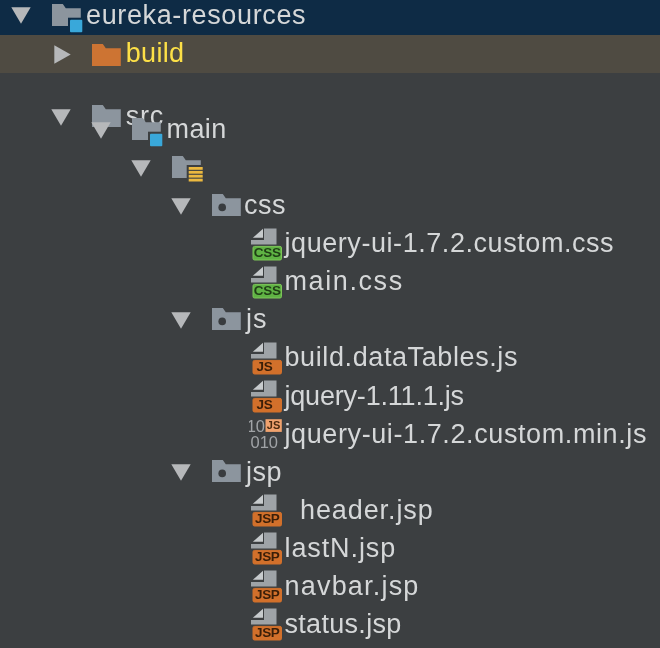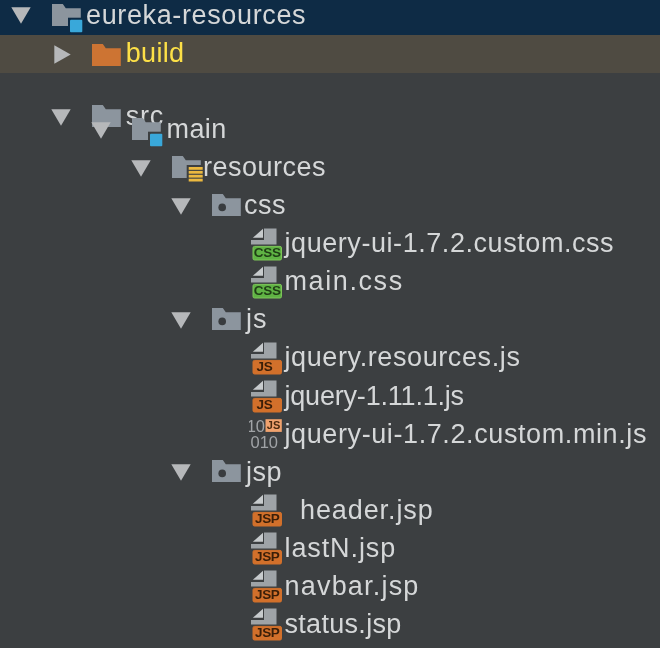--- a/index.html
+++ b/index.html
@@ -50,21 +50,20 @@
       <polygon points="0.3,0.3 19.7,0.3 10,16.7" fill="#b6b8ba"></polygon>
     </svg>
 <svg style="position:absolute;left:171.5px;top:6.63px" width="33" height="30" viewBox="0 0 33 30">
       <path d="M0 22 L0 0 L10.8 0 L13.8 4.3 L28.8 4.3 L28.8 22 Z" fill="#8c959e"></path>
       <rect x="14.7" y="9" width="17" height="18.5" fill="#3c3f41"></rect>
       <rect x="16.7" y="11.0" width="14" height="2.8" fill="#ecb940"></rect>
       <rect x="16.7" y="14.9" width="14" height="2.8" fill="#ecb940"></rect>
       <rect x="16.7" y="18.8" width="14" height="2.8" fill="#ecb940"></rect>
       <rect x="16.7" y="22.7" width="14" height="2.8" fill="#ecb940"></rect>
     </svg>
-<span class="t" style="left:203px;letter-spacing:0.5px;">resources</span>
 </div>
 <div class="r" style="top:187.25px;">
 <svg style="position:absolute;left:170.5px;top:10.53px" width="20" height="17" viewBox="0 0 20 17">
       <polygon points="0.3,0.3 19.7,0.3 10,16.7" fill="#b6b8ba"></polygon>
     </svg>
 <svg style="position:absolute;left:211.5px;top:6.63px" width="33" height="30" viewBox="0 0 33 30">
       <path d="M0 22 L0 0 L10.8 0 L13.8 4.3 L28.8 4.3 L28.8 22 Z" fill="#8c959e"></path>
       <circle cx="10.2" cy="13.4" r="3.8" fill="#393c3f"></circle>
     </svg>
 <span class="t" style="left:244px;letter-spacing:0.5px;">css</span>
@@ -97,21 +96,21 @@
     </svg>
 <span class="t" style="left:246px;letter-spacing:1.0px;">js</span>
 </div>
 <div class="r" style="top:339.49px;">
 <svg style="position:absolute;left:250.0px;top:2.53px" width="33" height="34" viewBox="0 0 33 34">
       <path d="M14 0.5 H26.5 V16.5 H1 V12 H14 Z" fill="#9ea3a7"></path>
       <path d="M2.8 9.7 L13 0.8 L13 9.7 Z" fill="#c7cbcd"></path>
       <rect x="3" y="18.4" width="28.5" height="13.6" rx="1.5" fill="#d2702b" stroke="#d2702b" stroke-width="1"></rect>
       <text x="14.5" y="29.3" text-anchor="middle" font-family="Liberation Sans, sans-serif" font-size="13.5" font-weight="bold" fill="#3a1e08" letter-spacing="-0.3">JS</text>
     </svg>
-<span class="t" style="left:284.5px;letter-spacing:0.6px;">jquery.resources.js</span>
+<span class="t" style="left:284.5px;letter-spacing:0.6px;">build.dataTables.js</span>
 </div>
 <div class="r" style="top:377.55px;">
 <svg style="position:absolute;left:250.0px;top:2.53px" width="33" height="34" viewBox="0 0 33 34">
       <path d="M14 0.5 H26.5 V16.5 H1 V12 H14 Z" fill="#9ea3a7"></path>
       <path d="M2.8 9.7 L13 0.8 L13 9.7 Z" fill="#c7cbcd"></path>
       <rect x="3" y="18.4" width="28.5" height="13.6" rx="1.5" fill="#d2702b" stroke="#d2702b" stroke-width="1"></rect>
       <text x="14.5" y="29.3" text-anchor="middle" font-family="Liberation Sans, sans-serif" font-size="13.5" font-weight="bold" fill="#3a1e08" letter-spacing="-0.3">JS</text>
     </svg>
 <span class="t" style="left:284.5px;letter-spacing:-0.2px;">jquery-1.11.1.js</span>
 </div>

